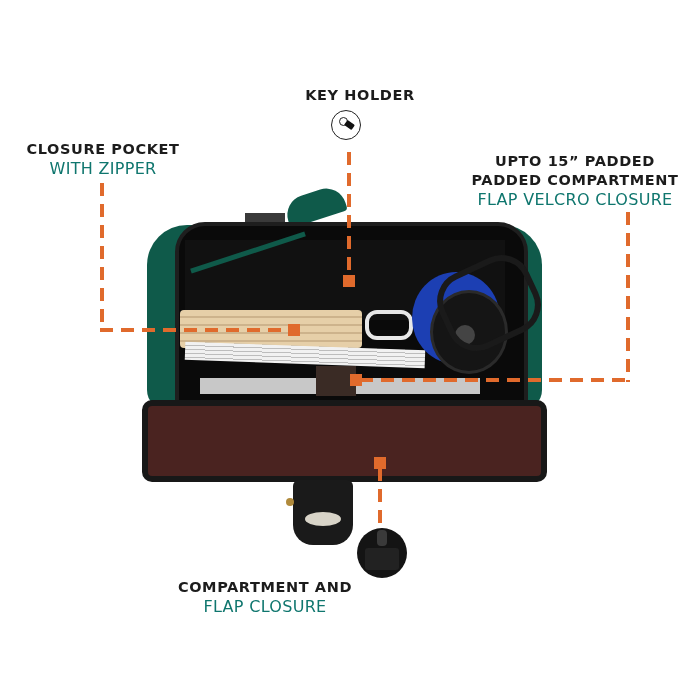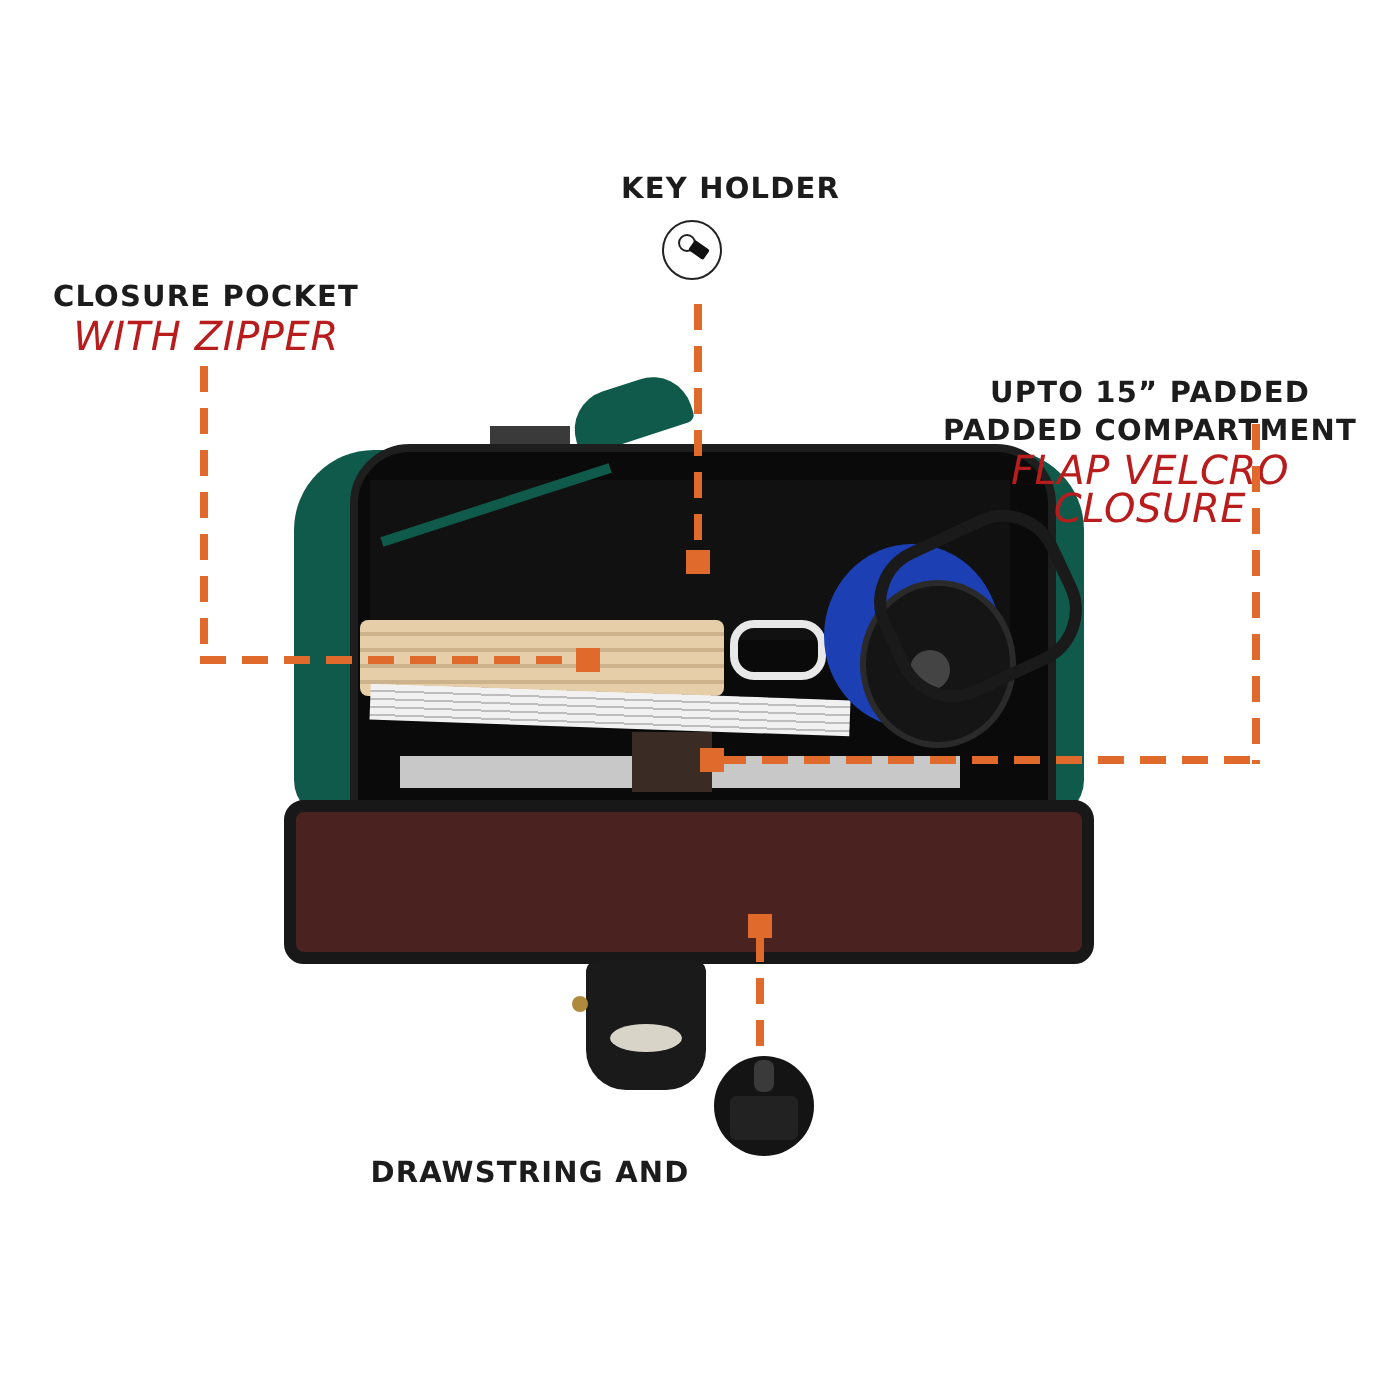--- a/index.html
+++ b/index.html
@@ -1,19 +1,19 @@
 <!DOCTYPE html>
 <html><head>
 <meta charset="utf-8">
 <style>
   html, body { margin:0; padding:0; background:#ffffff; }
   body { width:700px; height:700px; position:relative; overflow:hidden; font-family:"DejaVu Sans", "Liberation Sans", sans-serif; }
   .label { position:absolute; text-align:center; color:#1c1c1c; line-height:19px; }
   .label .bold { font-weight:bold; font-size:14.5px; letter-spacing:0.6px; display:block; }
-  .label .light { font-size:20px; letter-spacing:0.3px; color:#b91c1c; display:block;font-style:italic; }
+  .label .light { font-size:16px; letter-spacing:0.3px; color:#0f766e; display:block; }
   .dash-v { position:absolute; width:4px; background:repeating-linear-gradient(to bottom, var(--accent) 0 13px, transparent 13px 21px); }
   .dash-h { position:absolute; height:4px; background:repeating-linear-gradient(to right, var(--accent) 0 13px, transparent 13px 21px); }
   .dot { position:absolute; width:12px; height:12px; background:var(--accent); }
   :root { --accent:#e06a2c; }
   
   .shape { position:absolute; }
 </style>
 </head>
 <body>
 
@@ -44,48 +44,49 @@
 
   <div class="shape" style="left:316px;top:366px;width:40px;height:30px;background:#3a2b25;"></div>
 
   <div class="shape" style="left:142px;top:400px;width:405px;height:82px;background:#4a2320;border:6px solid #181818;border-radius:10px;box-sizing:border-box;"></div>
 
   <div class="shape" style="left:293px;top:480px;width:60px;height:65px;background:#1a1a1a;border-radius:6px 6px 20px 20px;"></div>
   <div class="shape" style="left:305px;top:512px;width:36px;height:14px;background:#d8d4c8;border-radius:50%;"></div>
   <div class="shape" style="left:286px;top:498px;width:8px;height:8px;background:#b08a3c;border-radius:50%;"></div>
 </div>
 
-<div class="label" style="left:270px;top:86px;width:150px;text-align:right;">
+<div class="label" style="left:285px;top:86px;width:150px;">
   <span class="bold">KEY HOLDER</span>
 </div>
 <div style="position:absolute;left:331px;top:110px;width:30px;height:30px;border:1.5px solid #222;border-radius:50%;box-sizing:border-box;">
   <div style="position:absolute;left:7px;top:6px;width:7px;height:7px;border:1.5px solid #222;border-radius:50%;"></div>
   <div style="position:absolute;left:13px;top:11px;width:9px;height:6px;background:#111;transform:rotate(35deg);border-radius:1px;"></div>
 </div>
 <div class="dash-v" style="left:347px;top:152px;height:126px;"></div>
 <div class="dot" style="left:343px;top:275px;"></div>
 
 <div class="label" style="left:8px;top:140px;width:190px;">
   <span class="bold">CLOSURE POCKET</span>
   <span class="light">WITH ZIPPER</span>
 </div>
 <div class="dash-v" style="left:100px;top:183px;height:145px;"></div>
 <div class="dash-h" style="left:100px;top:328px;width:190px;"></div>
 <div class="dot" style="left:288px;top:324px;"></div>
 
-<div class="label" style="left:455px;top:152px;width:240px;margin-top:36px;">
+<div class="label" style="left:455px;top:152px;width:240px;">
   <span class="bold">UPTO 15” PADDED</span>
   <span class="bold">PADDED COMPARTMENT</span>
   <span class="light">FLAP VELCRO CLOSURE</span>
 </div>
 <div class="dash-v" style="left:626px;top:212px;height:170px;"></div>
 <div class="dash-h" style="left:360px;top:378px;width:270px;"></div>
 <div class="dot" style="left:350px;top:374px;"></div>
 
 <div class="dot" style="left:374px;top:457px;"></div>
 <div class="dash-v" style="left:378px;top:468px;height:60px;"></div>
 <div style="position:absolute;left:357px;top:528px;width:50px;height:50px;border-radius:50%;background:#141414;overflow:hidden;">
   <div style="position:absolute;left:20px;top:2px;width:10px;height:16px;background:#3a3a3a;border-radius:4px;"></div>
   <div style="position:absolute;left:8px;top:20px;width:34px;height:22px;background:#222;border-radius:3px;"></div>
 </div>
 <div class="label" style="left:160px;top:578px;width:210px;">
-  <span class="bold">DRAWSTRING AND</span>
+  <span class="bold">COMPARTMENT AND</span>
+  <span class="light">FLAP CLOSURE</span>
 </div>
 
 </body></html>

